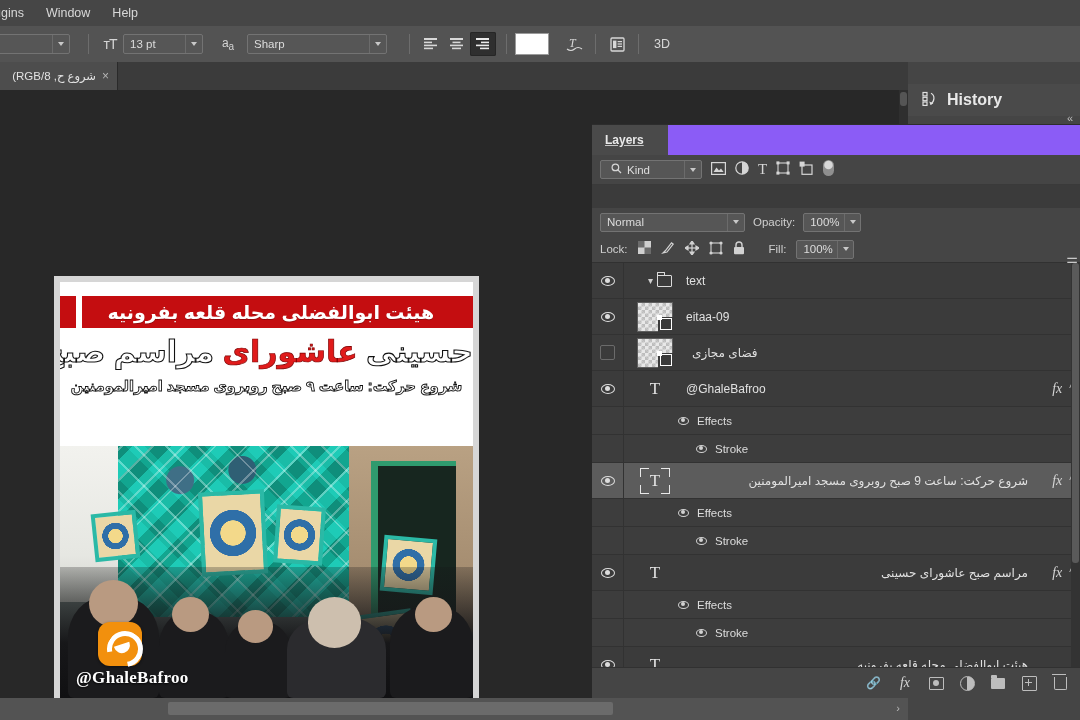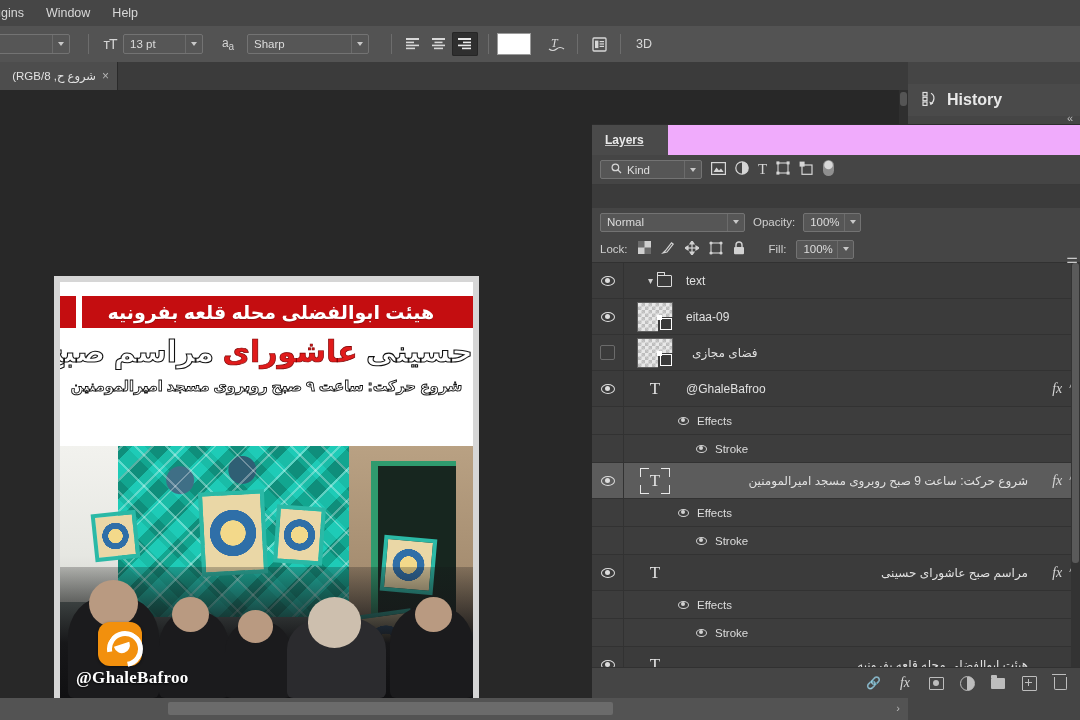--- a/index.html
+++ b/index.html
@@ -24,21 +24,21 @@
   .obar-sep{width:1px;height:20px;background:#6d6d6d;margin:0 8px;}
   .ps-select{height:20px;background:#565656;border:1px solid #737373;border-radius:2px;
     display:flex;align-items:center;color:#dcdcdc;font-size:11.5px;box-sizing:border-box;}
   .ps-select .val{padding:0 6px;white-space:nowrap;overflow:hidden;}
   .ps-select .arrow{margin-left:auto;width:16px;display:flex;align-items:center;justify-content:center;
     border-left:1px solid #6b6b6b;height:100%;}
   .caret{width:0;height:0;border-left:3.5px solid transparent;border-right:3.5px solid transparent;
     border-top:4px solid #c8c8c8;}
   .font-family-sel{position:absolute;left:-60px;width:130px;}
   .size-sel{width:80px;}
-  .aa-sel{width:122px;}
+  .aa-sel{width:140px;}
   .icon-btn{width:26px;height:24px;display:flex;align-items:center;justify-content:center;
     border-radius:2px;}
   .icon-btn.active{background:#2f2f2f;box-shadow:inset 0 0 0 1px #262626;}
   .swatch{width:32px;height:20px;background:#ffffff;border:1px solid #9a9a9a;}
   .tt-icon{font-size:14px;color:#d5d5d5;letter-spacing:-1px;}
 
   
   .tabstrip{position:absolute;left:0;top:62px;width:908px;height:28px;background:#3b3b3b;}
   .doctab{position:absolute;left:0;top:0;height:28px;background:#4d4d4d;border-right:1px solid #2a2a2a;
     display:flex;align-items:center;padding:0 8px 0 10px;box-sizing:border-box;width:118px;
@@ -104,21 +104,21 @@
   .dock{position:absolute;left:908px;top:62px;width:172px;height:658px;background:#454545;}
   .hist-head{position:absolute;left:908px;top:84px;width:172px;height:32px;background:#4a4a4a;
     display:flex;align-items:center;gap:9px;padding-left:14px;box-sizing:border-box;}
   .hist-title{font-size:16px;font-weight:bold;color:#e8e8e8;}
   .collapse-arrows{position:absolute;right:7px;top:112px;font-size:11px;color:#bdbdbd;}
   .dock-menu{position:absolute;right:2px;top:131px;color:#c9c9c9;font-size:13px;line-height:1;}
 
   
   .layers-panel{position:absolute;left:592px;top:124px;width:488px;height:566px;background:#3b3b3b;
     border-top:1px solid #2d2d2d;}
-  .lp-tabrow{height:30px;background:#f0abfc;display:flex;align-items:flex-end;text-decoration:underline;}
+  .lp-tabrow{height:30px;background:#8b5cf6;display:flex;align-items:flex-end;text-decoration:underline;}
   .lp-tab{height:30px;min-width:50px;padding:0 13px;background:#4a4a4a;color:#e9e9e9;font-size:12px;
     font-weight:bold;display:flex;align-items:center;}
   .lp-filter{height:29px;background:#454545;display:flex;align-items:center;gap:9px;padding:0 8px;
     border-bottom:1px solid #3a3a3a;}
   .kind-sel{width:102px;height:19px;padding-left:4px;}
   .kind-sel .val{display:flex;align-items:center;gap:5px;}
   .lp-blend{height:28px;background:#454545;display:flex;align-items:center;gap:8px;padding:0 8px;margin-top:23px;}
   .blend-sel{width:145px;height:19px;}
   .opa-sel{width:58px;height:19px;}
   .lp-lock{height:26px;background:#454545;display:flex;align-items:center;gap:10px;padding:0 8px;

